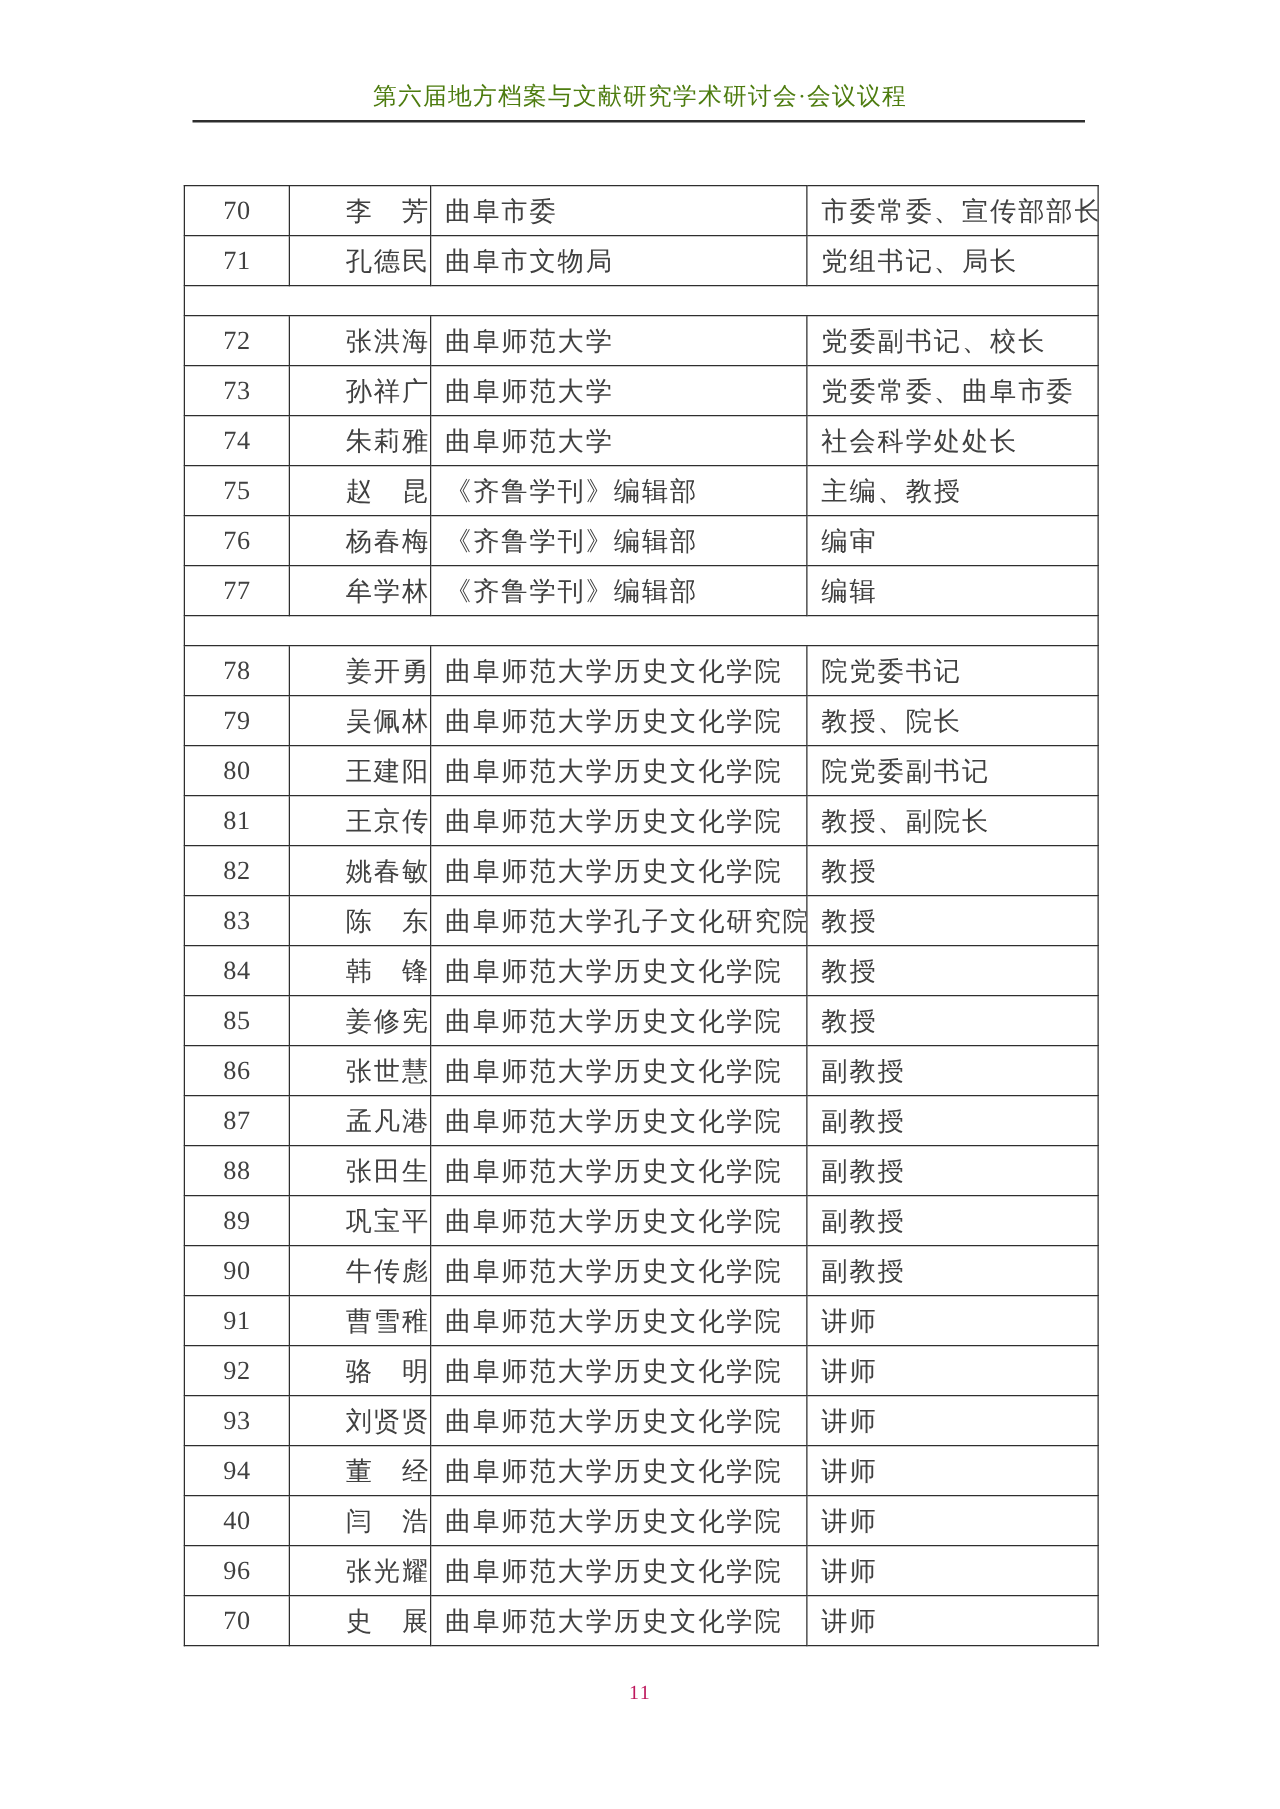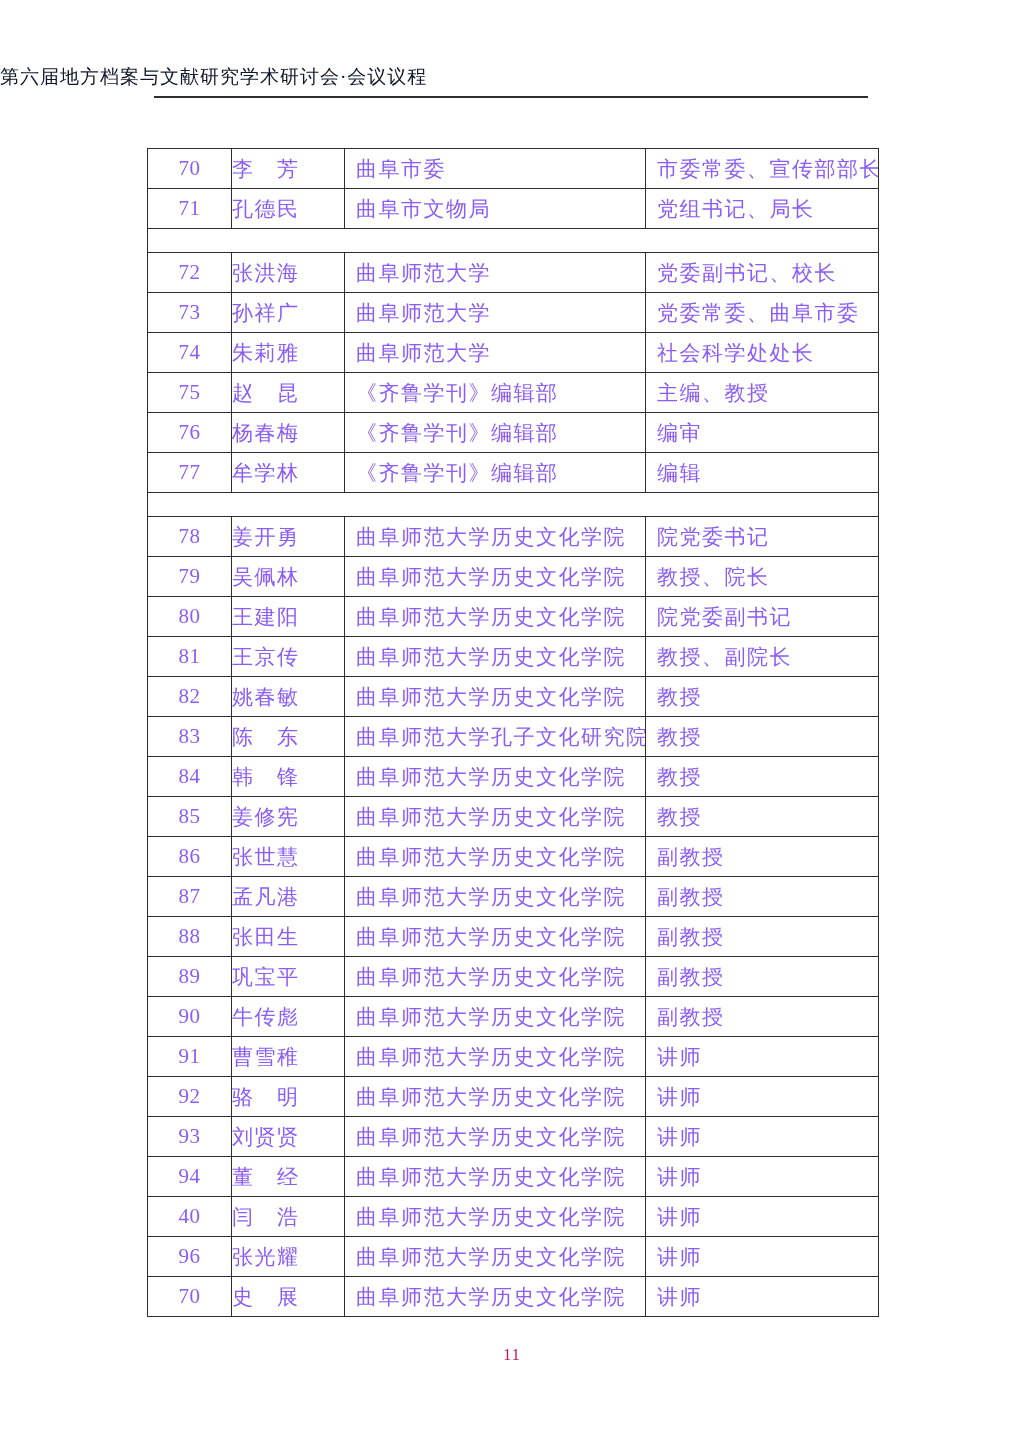--- a/index.html
+++ b/index.html
@@ -10,52 +10,53 @@
     position: relative;
     font-family: "Liberation Serif", "DejaVu Serif", serif;
     color: #1a1a1a;
     overflow: hidden;
   }
   .doc-header {
     position: absolute;
     top: 64px;
     left: 0;
     width: 100%;
+    text-align: center;
     font-size: 19px;
     letter-spacing: 1px;
-    color: #0f172a;
+    color: #4d7c0f;
   }
   .header-rule {
     position: absolute;
     top: 96px;
     left: 154px;
     width: 714px;
     height: 2px;
     background: #2e2e2e;
   }
   table.roster {
     position: absolute;
     top: 148px;
     left: 147px;
     width: 731px;
     border-collapse: collapse;
     table-layout: fixed;
     font-size: 21px;
     letter-spacing: 1.5px;
-    color: #8b5cf6;
+    color: #404040;
   }
   table.roster td {
     border: 1.5px solid #2e2e2e;
     padding: 0;
     overflow: hidden;
     white-space: nowrap;
   }
   tr.data-row { height: 40px; }
   tr.data-row td.col-no   { text-align: center; letter-spacing: 0.5px; }
-  tr.data-row td.col-name { text-align: left; }
+  tr.data-row td.col-name { text-align: right; }
   tr.data-row td.col-org  { padding-left: 11px; }
   tr.data-row td.col-title{ padding-left: 11px; }
   tr.separator-row { height: 23px; }
   tr.separator-row td { height: 23px; }
   .page-footer {
     position: absolute;
     top: 1346px;
     left: 0;
     width: 100%;
     text-align: center;

